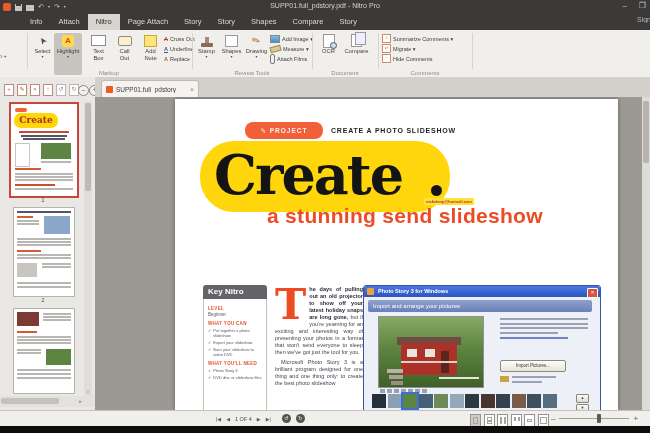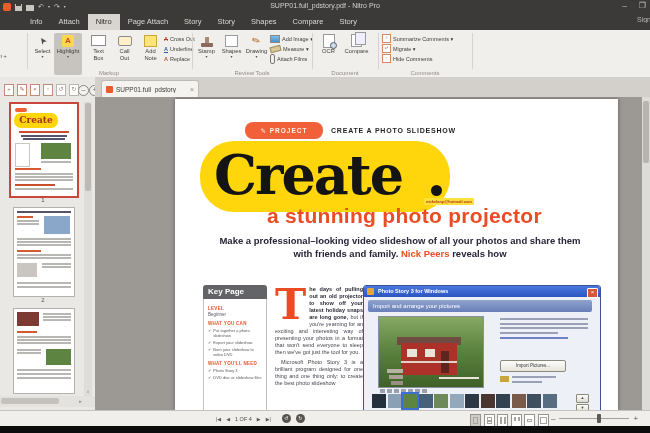--- a/index.html
+++ b/index.html
@@ -378,28 +378,25 @@
         <span>PROJECT</span>
       </div>
       <div class="ab" id="kicker">CREATE A PHOTO SLIDESHOW</div>
 
       <div class="ab" id="blob">
         <div id="headline">Create</div>
       </div>
       <div class="ab" id="blob-dot"></div>
 
       <div class="ab" id="annotation">nickelanp@hotmail.com</div>
-      <div class="ab" id="subtitle">a stunning photo projector</div>
-
-      <div class="ab" id="intro">
-        <span>Make a professional–looking video slideshow of all your photos and share them with friends and family. </span><span class="author">Nick Peers</span><span> reveals how</span>
-      </div>
+      <div class="ab" id="subtitle">a stunning send slideshow</div>
+
 
       <div class="ab" id="keyinfo">
-        <div id="ki-head">Key Page</div>
+        <div id="ki-head">Key Nitro</div>
         <div id="ki-body">
           <div class="ki-label">LEVEL</div>
           <div class="ki-val">Beginner</div>
           <div class="ki-label">WHAT YOU CAN</div>
           <div class="ki-item">
               <span class="ck">✓</span>
               <span>Put together a photo slideshow</span>
             </div>
           <div class="ki-item">
               <span class="ck">✓</span>

